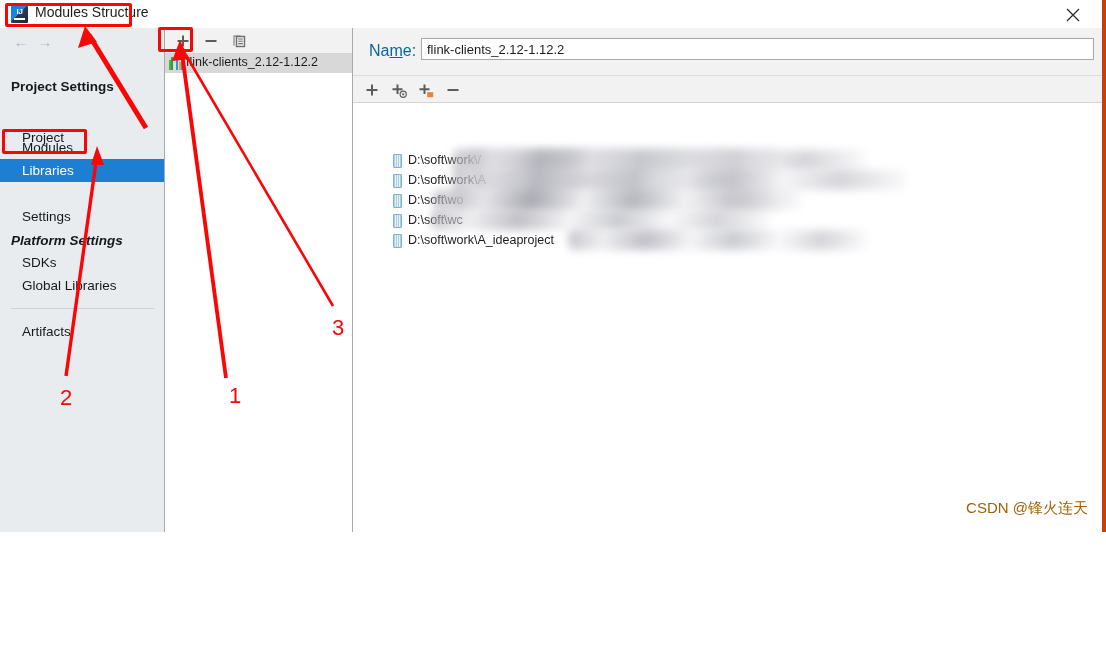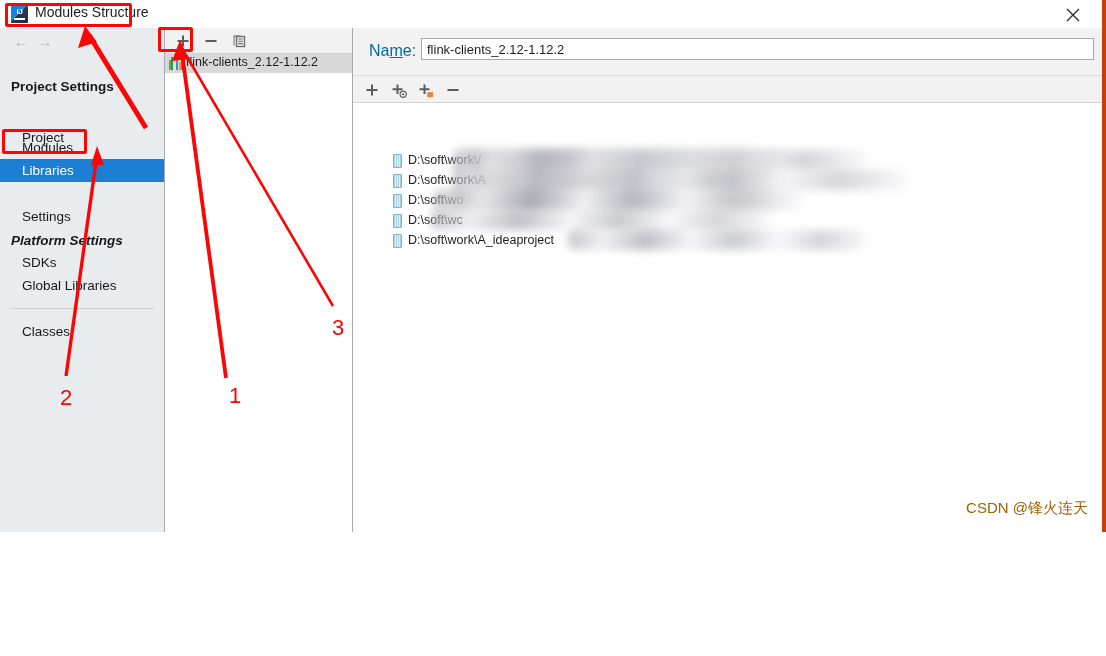--- a/index.html
+++ b/index.html
@@ -364,21 +364,21 @@
     <div class="side-item" style="top:223px;">
       <span class="lbl">SDKs</span>
     </div>
     <div class="side-item" style="top:246px;">
       <span class="lbl">Global Libraries</span>
     </div>
 
     <div class="side-sep" style="top:280px;"></div>
 
     <div class="side-item" style="top:292px;">
-      <span class="lbl">Classes</span>
+      <span class="lbl">Artifacts</span>
     </div>
   </div>
 
   <div class="midpanel">
     <div class="mid-toolbar">
       <div class="tb-btn" style="left:8px;">
         <svg width="20" height="20" viewBox="0 0 20 20">
           <path d="M10 4.5 V15.5 M4.5 10 H15.5" stroke="#5c5c5c" stroke-width="2" fill="none"></path>
         </svg>
       </div>

